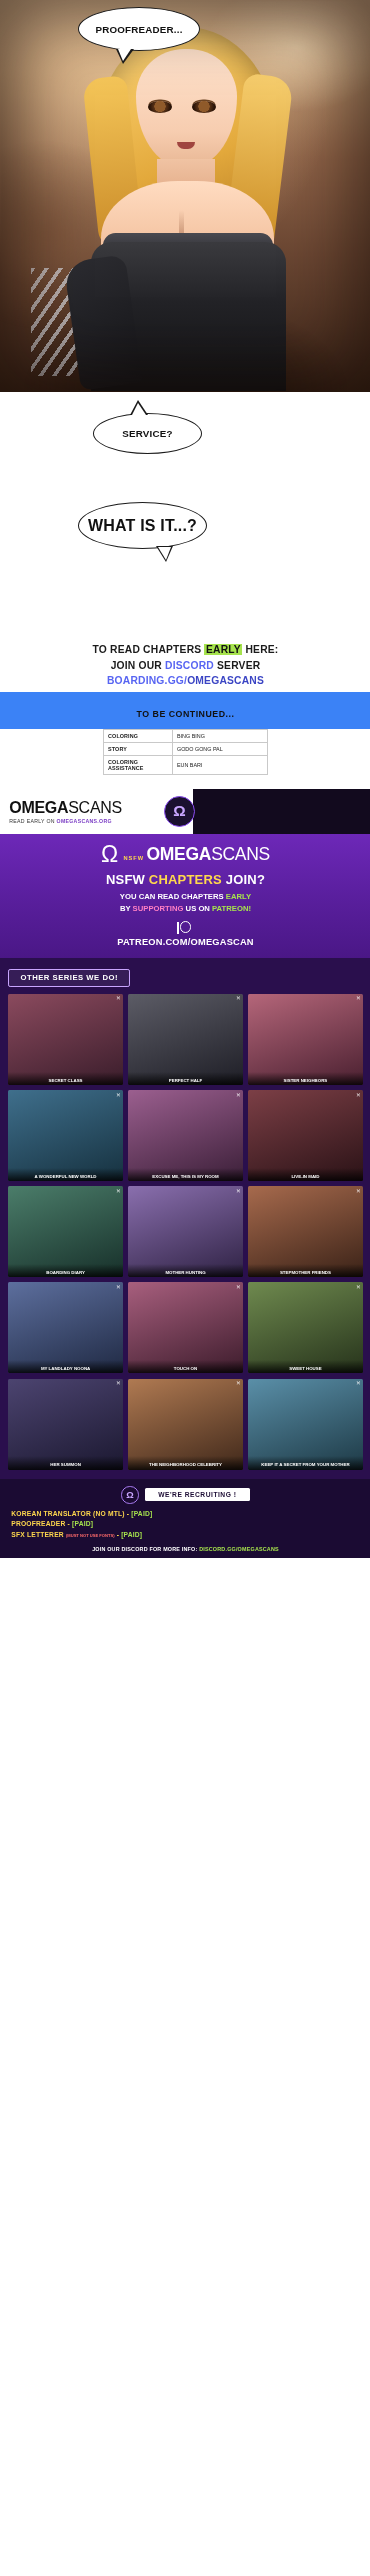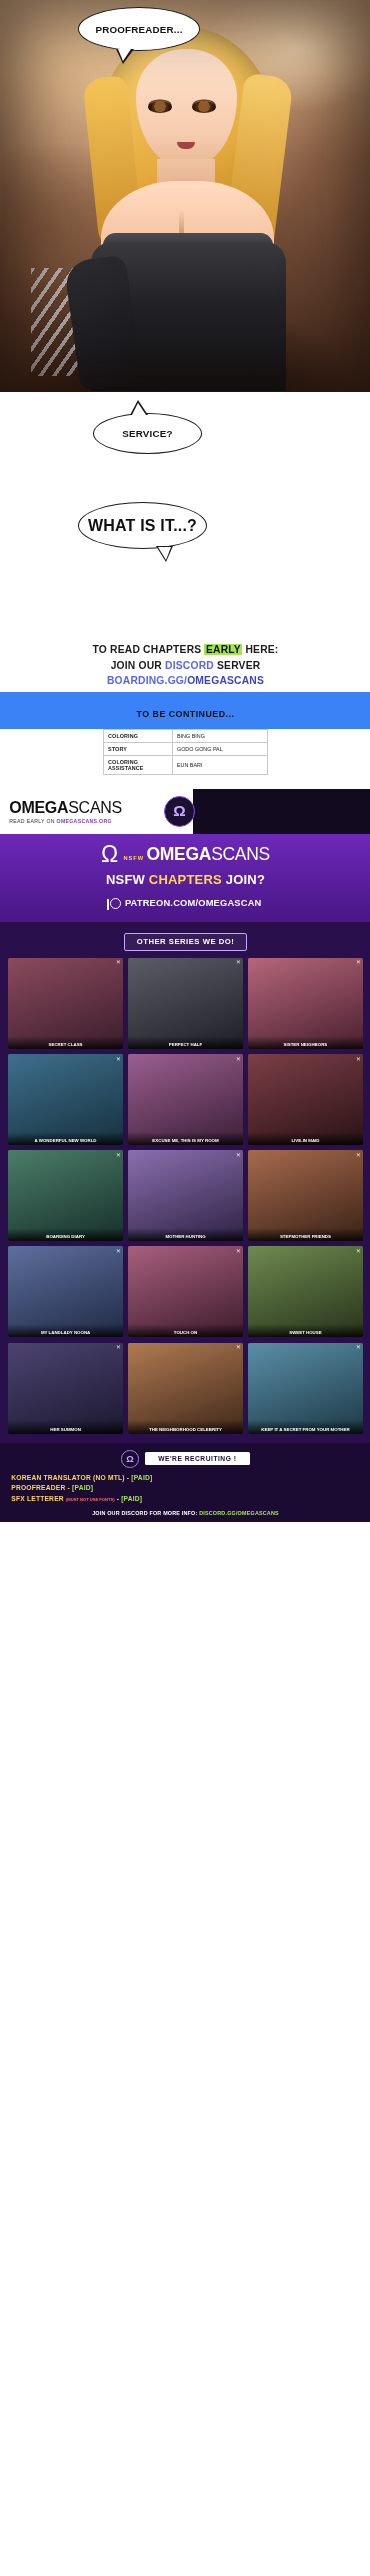--- a/index.html
+++ b/index.html
@@ -252,36 +252,36 @@
   .promo-h1 {
     font-size:13px; font-weight:800; line-height:1.25; margin:6.2px 0 3.1px 0;
     letter-spacing:0.2px;
   }
   .promo-h1 .yellow { color:#ffd84d; }
   .promo-h2 { font-size:7.7px; font-weight:600; line-height:1.55; }
   .promo-h2 .green { color:#a6e34d; font-weight:800; }
   .promo-h2 .pink { color:#ff7fc4; font-weight:800; }
   .promo-patreon {
     margin-top:6.2px; display:inline-flex; align-items:center; gap:4.1px;
-    font-size:9.3px; font-weight:800; letter-spacing:0.2px;
+    font-size:9.3px; font-weight:800; letter-spacing:0.2px;flex-direction:column;
   }
   .patreon-mark {
     width:11.3px;height:11.3px;border-radius:50%;
     border:1px solid #fff; display:inline-block; position:relative;
   }
   .patreon-mark::before{
     content:""; position:absolute; left:-3.6px; top:0; width:2.1px; height:11.3px; background:#fff;
   }
 
   
   .series-wrap {
     width:371px; background:#2a0f4d; padding:5.2px 8.2px 9.3px 8.2px;
   }
   .series-header {
-    display:flex; align-items:center; justify-content:center;
+    display:flex; align-items:center; justify-content:flex-start;
     gap:5.2px; padding:5.2px 0 7.2px 0;
   }
   .series-title {
     border:1px solid #c9a6ff; color:#fff; font-size:7.7px; font-weight:800;
     letter-spacing:0.5px; padding:3.6px 11.3px; border-radius:2.1px;
     background:rgba(255,255,255,.06);
   }
   .series-grid {
     display:grid; grid-template-columns: repeat(3, 1fr);
     gap:5.2px;
@@ -436,20 +436,28 @@
         </span>
       </span>
     </div>
 
     <div class="promo-h1">
       <div>
         <span>NSFW </span><span class="yellow">CHAPTERS</span><span> JOIN?</span>
       </div>
     </div>
 
+    <div class="promo-h2">
+      <div>
+        <span>YOU CAN READ CHAPTERS </span><span class="green">EARLY</span>
+      </div>
+      <div>
+        <span>BY </span><span class="pink">SUPPORTING</span><span> US ON </span><span class="green">PATREON!</span>
+      </div>
+    </div>
 
     <div class="promo-patreon">
       <span class="patreon-mark"></span>
       <span>PATREON.COM/OMEGASCAN</span>
     </div>
   </div>
 
   <div class="series-wrap">
     <div class="series-header">
       <span class="series-title">OTHER SERIES WE DO!</span>

